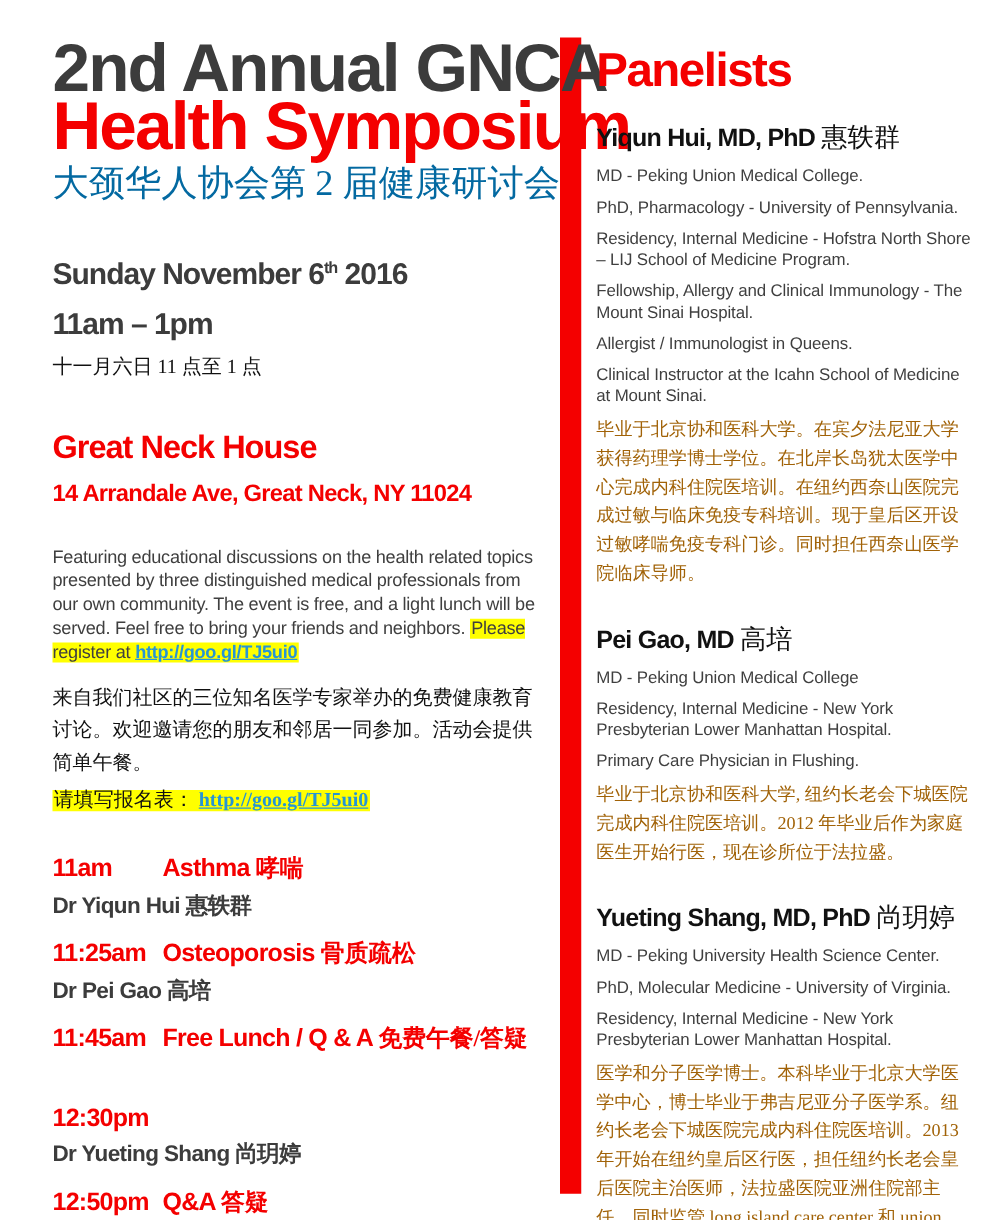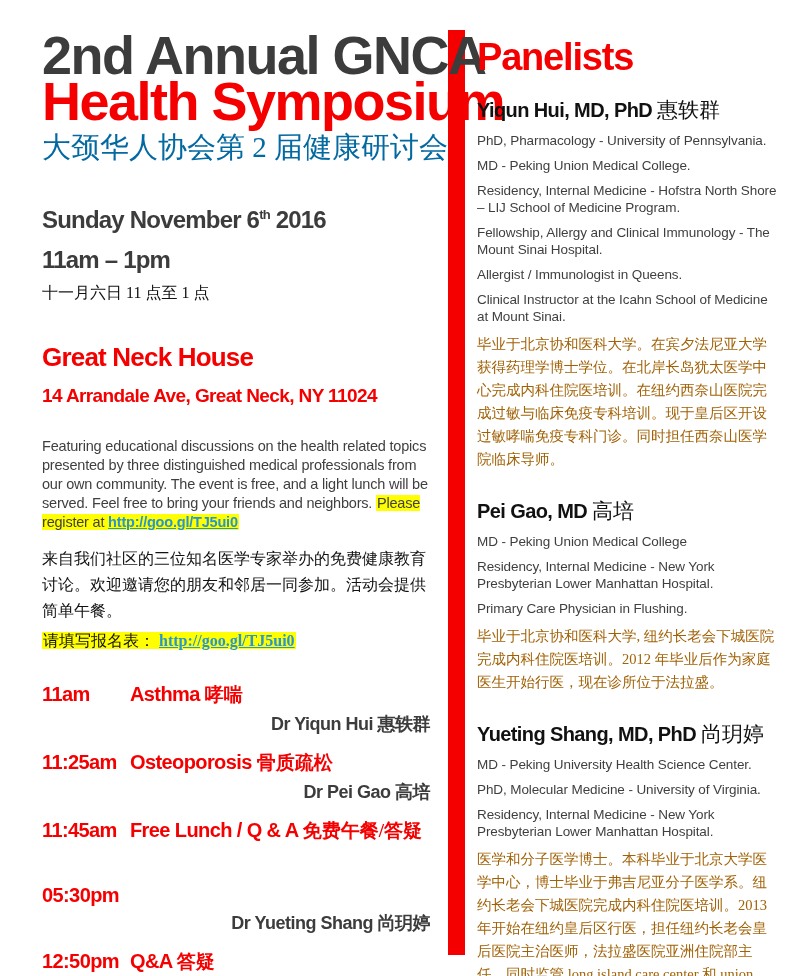--- a/index.html
+++ b/index.html
@@ -37,21 +37,21 @@
   }
   .cn-reg{font-family:"Liberation Serif",serif;font-size:16px;line-height:26px;margin-top:4px;color:#111;}
   
   .schedule{margin-top:28px;}
   .sch-row{margin-bottom:10px;}
   .sch-main{display:grid;grid-template-columns:88px 1fr;align-items:baseline;}
   .sch-time{font-size:20px;font-weight:bold;letter-spacing:-0.6px;color:#f40000;white-space:nowrap;}
   .sch-topic{font-size:20px;font-weight:bold;letter-spacing:-0.6px;color:#f40000;white-space:nowrap;}
   .sch-topic .cn{font-family:"Liberation Serif",serif;font-size:19px;letter-spacing:0;}
   .sch-speaker{
-    text-align:right;font-size:18px;font-weight:bold;letter-spacing:-0.5px;
+    text-align:left;font-size:18px;font-weight:bold;letter-spacing:-0.5px;
     color:#3c3c3c;margin-top:4px;margin-bottom:14px;width:388px;
   }
   .sch-spacer{height:30px;}
   
   .right{position:absolute;left:477px;top:36px;width:300px;}
   .panel-head{font-size:38px;font-weight:bold;letter-spacing:-1.2px;color:#f40000;line-height:42px;}
   .p-name{
     font-size:20px;font-weight:bold;letter-spacing:-0.6px;color:#111;
     white-space:nowrap;margin-top:18px;
   }
@@ -106,43 +106,43 @@
     <div class="sch-row">
       <div class="sch-main">
         <span class="sch-time">11:45am</span>
         <span class="sch-topic"><span>Free Lunch / Q &amp; A </span><span class="cn">免费午餐/答疑</span></span>
       </div>
       <div class="sch-spacer"></div>
     </div>
 
     <div class="sch-row">
       <div class="sch-main">
-        <span class="sch-time">05:30pm</span>
+        <span class="sch-time">12:30pm</span>
       </div>
       <div class="sch-speaker">Dr Yueting Shang 尚玥婷</div>
     </div>
 
     <div class="sch-row">
       <div class="sch-main">
         <span class="sch-time">12:50pm</span>
         <span class="sch-topic"><span>Q&amp;A </span><span class="cn">答疑</span></span>
       </div>
     </div>
 
   </div>
 
 </div>
 
 <div class="right">
   <div class="panel-head">Panelists</div>
 
   <div class="p-sect">
     <div class="p-name"><span>Yiqun Hui, MD, PhD </span><span class="cn">惠轶群</span></div>
+    <p class="bio">MD - Peking Union Medical College.</p>
     <p class="bio">PhD, Pharmacology - University of Pennsylvania.</p>
-    <p class="bio">MD - Peking Union Medical College.</p>
     <p class="bio">Residency, Internal Medicine - Hofstra North Shore – LIJ School of Medicine Program.</p>
     <p class="bio">Fellowship, Allergy and Clinical Immunology - The Mount Sinai Hospital.</p>
     <p class="bio">Allergist / Immunologist in Queens.</p>
     <p class="bio">Clinical Instructor at the Icahn School of Medicine at Mount Sinai.</p>
     <div class="bio-cn">毕业于北京协和医科大学。在宾夕法尼亚大学获得药理学博士学位。在北岸长岛犹太医学中心完成内科住院医培训。在纽约西奈山医院完成过敏与临床免疫专科培训。现于皇后区开设过敏哮喘免疫专科门诊。同时担任西奈山医学院临床导师。</div>
   </div>
 
   <div class="p-sect">
     <div class="p-name"><span>Pei Gao, MD </span><span class="cn">高培</span></div>
     <p class="bio">MD - Peking Union Medical College</p>

